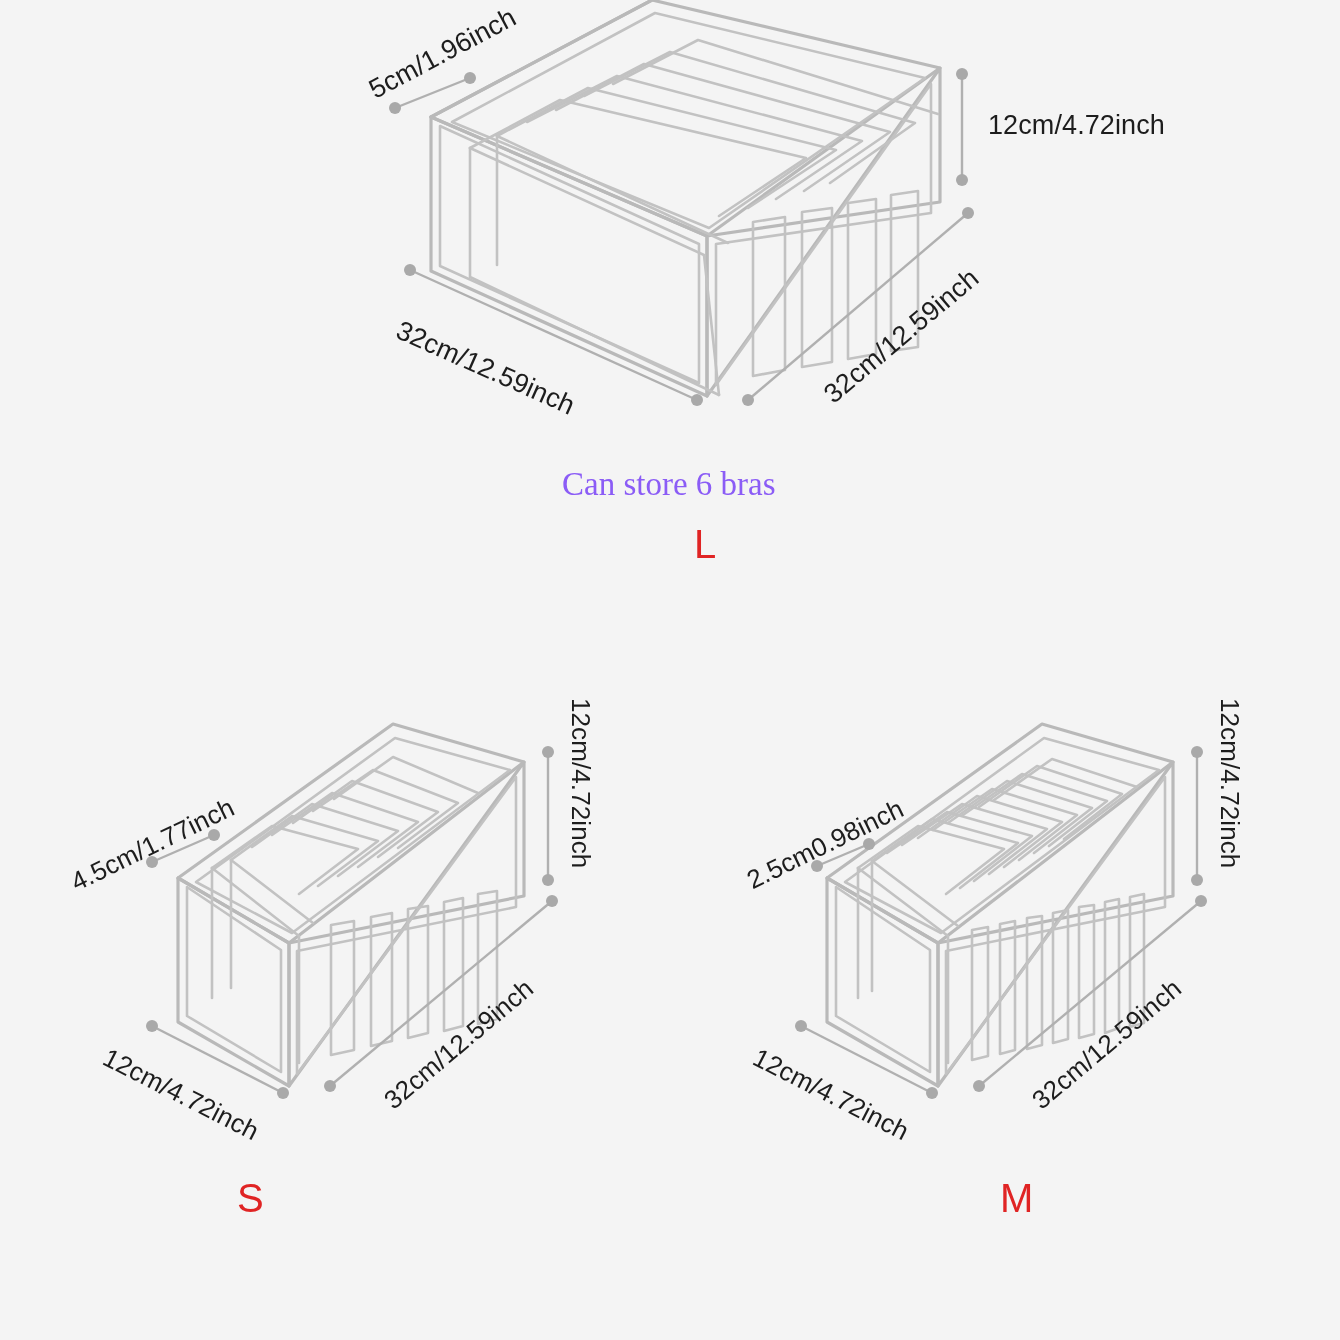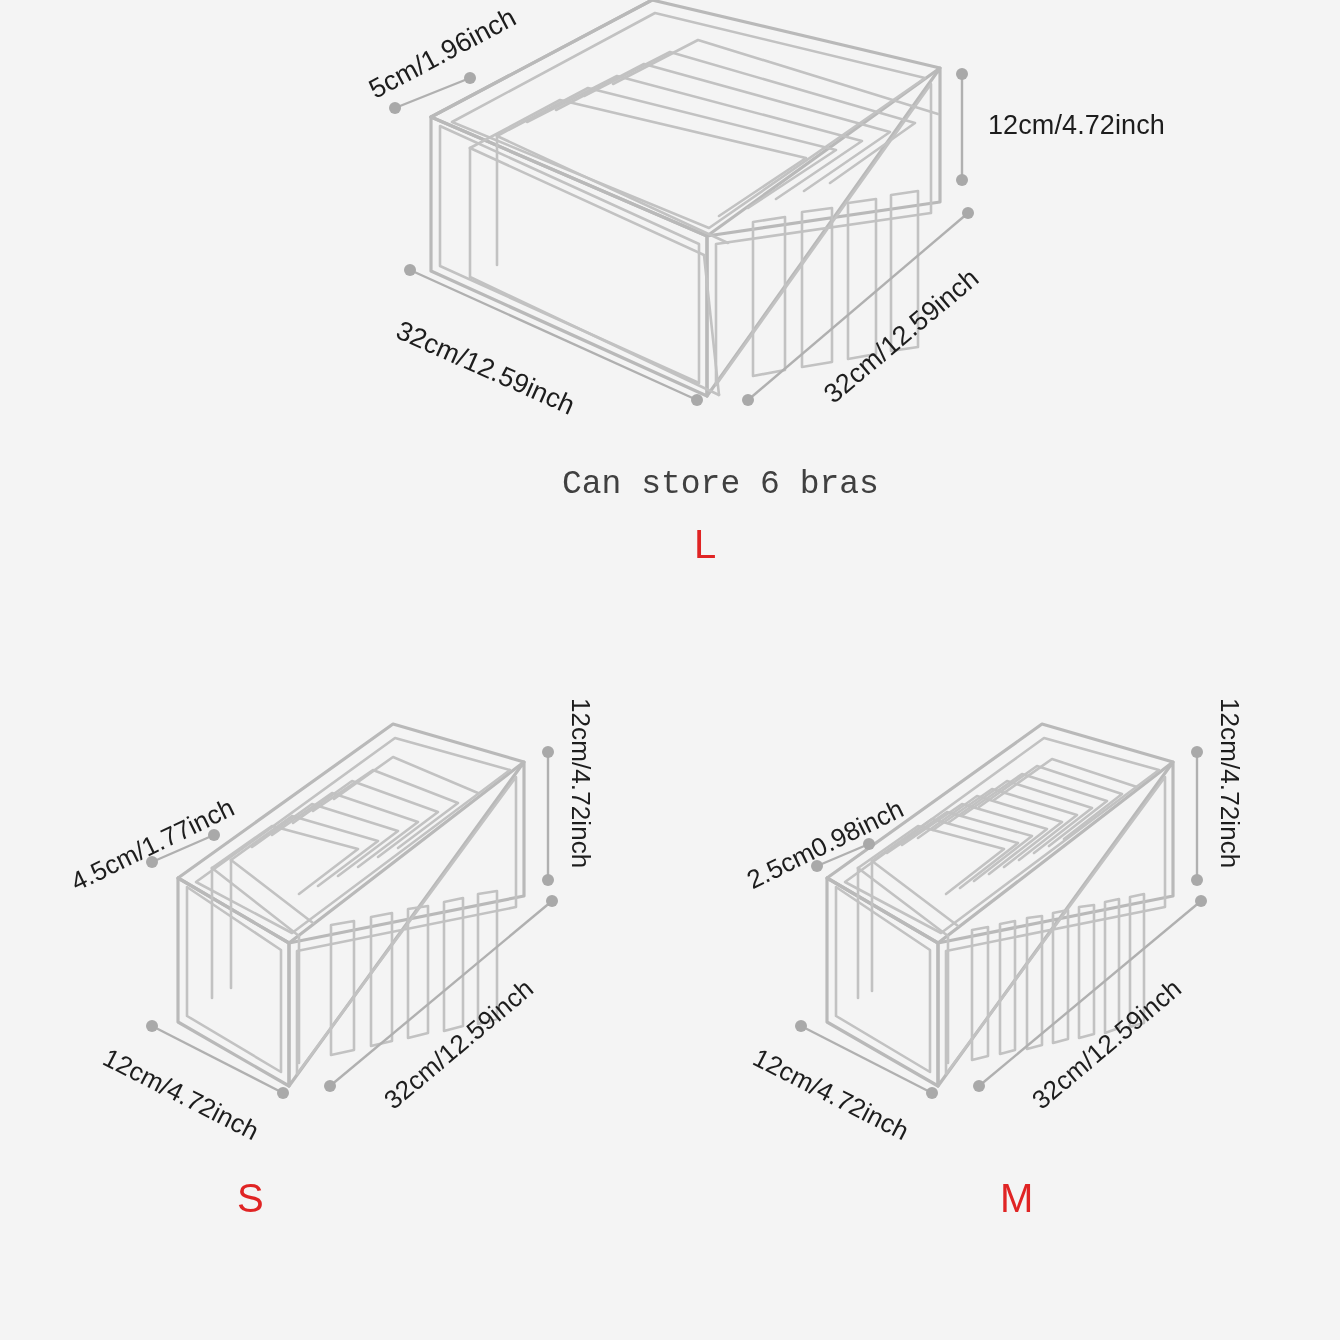--- a/index.html
+++ b/index.html
@@ -21,23 +21,23 @@
     font-weight:400;
     color:#1d1d1d;
     white-space:nowrap;
     letter-spacing:.1px;
     transform-origin:left top;
   }
   .dimtext.small{font-size:26px;}
 
   .caption{
     position:absolute;
-    font-family:Liberation Mono, monospace;
+    font-family:Liberation Serif, serif;
     font-size:33px;
-    color:#404040;
+    color:#8b5cf6;
     white-space:nowrap;
   }
   .sizelabel{
     position:absolute;
     font-family:"Liberation Sans", sans-serif;
     font-size:40px;
     color:#e02424;
     white-space:nowrap;
   }
 </style>

